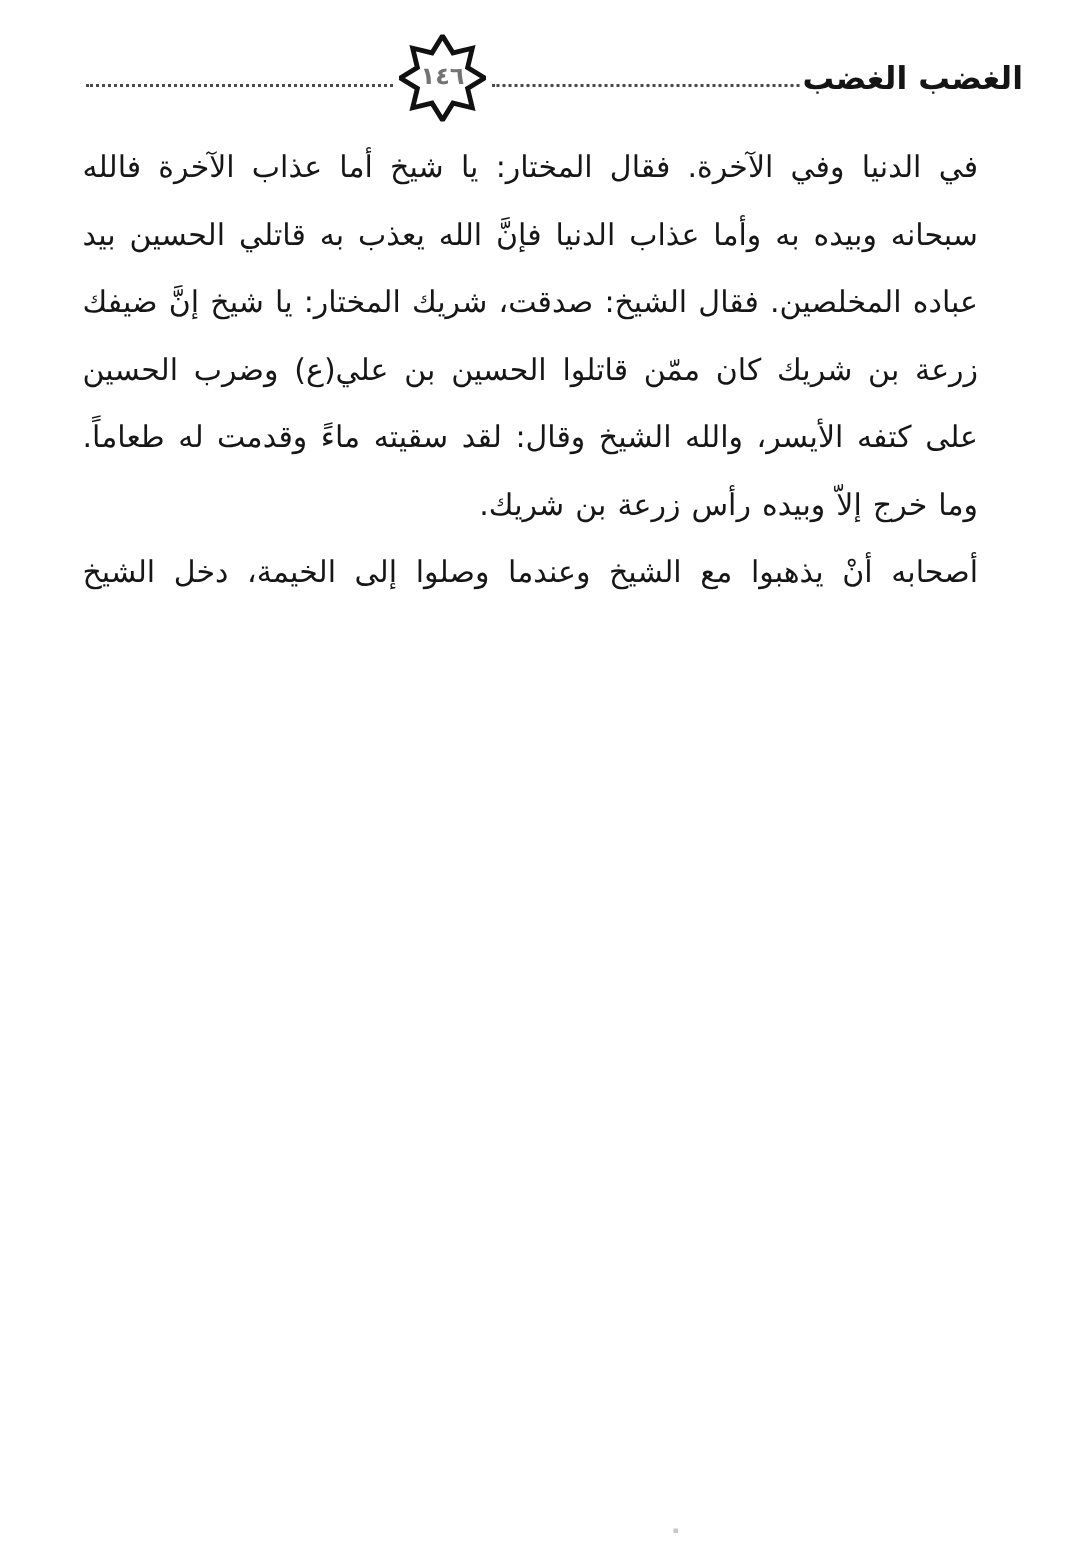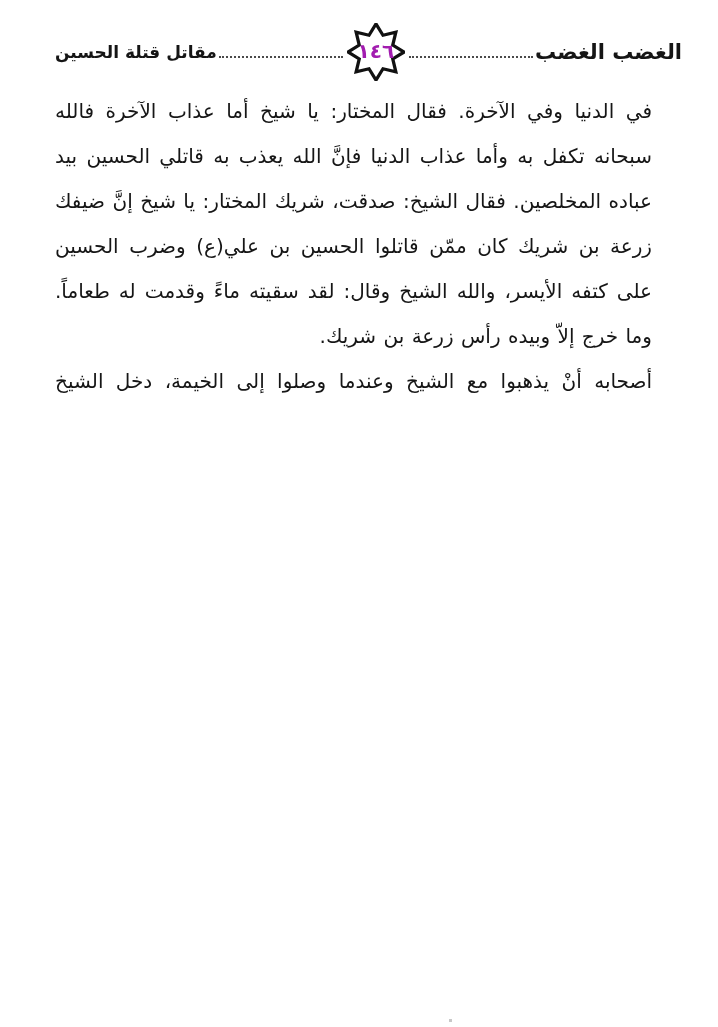--- a/index.html
+++ b/index.html
@@ -61,24 +61,24 @@
     inset: 0;
     width: 100%;
     height: 100%;
   }
   .pagenum {
     position: absolute;
     inset: 0;
     display: flex;
     align-items: center;
     justify-content: center;
-    font-size: 20px;
+    font-size: 16px;
     font-weight: bold;
     padding-bottom: 3px;
-    color: #a21caf;
+    color: #737373;
   }
 
   
   .body-text {
     position: absolute;
     top: 89px;
     right: 66px;
     left: 55px;
     direction: rtl;
     font-size: 20px;
@@ -120,26 +120,25 @@
 
     <span class="star-wrap">
       <svg viewBox="0 0 64 64" aria-hidden="true">
         <polygon points="63,32 50.5,39.7 53.9,53.9 39.7,50.5 32,63 24.3,50.5 10.1,53.9 13.5,39.7 1,32 13.5,24.3 10.1,10.1 24.3,13.5 32,1 39.7,13.5 53.9,10.1 50.5,24.3" fill="#ffffff" stroke="#111111" stroke-width="3.6" stroke-linejoin="miter"></polygon>
       </svg>
       <span class="pagenum">١٤٦</span>
     </span>
 
     <span class="leader"></span>
 
-    <span class="chapter-title">مقاتل قتلة الحسين</span>
   </header>
 
   <main class="body-text">
     <div class="line">في الدنيا وفي الآخرة. فقال المختار: يا شيخ أما عذاب الآخرة فالله</div>
-    <div class="line">سبحانه تكفل به وأما عذاب الدنيا فإنَّ الله يعذب به قاتلي الحسين بيد</div>
+    <div class="line">سبحانه وبيده به وأما عذاب الدنيا فإنَّ الله يعذب به قاتلي الحسين بيد</div>
     <div class="line">عباده المخلصين. فقال الشيخ: صدقت، شريك المختار: يا شيخ إنَّ ضيفك</div>
     <div class="line">زرعة بن شريك كان ممّن قاتلوا الحسين بن علي(ع) وضرب الحسين</div>
     <div class="line">على كتفه الأيسر، والله الشيخ وقال: لقد سقيته ماءً وقدمت له طعاماً.</div>
     <div class="line last">وما خرج إلاّ وبيده رأس زرعة بن شريك.</div>
     <div class="line">أصحابه أنْ يذهبوا مع الشيخ وعندما وصلوا إلى الخيمة، دخل الشيخ</div>
   </main>
 
   <div class="speck"></div>
 
 </div>

